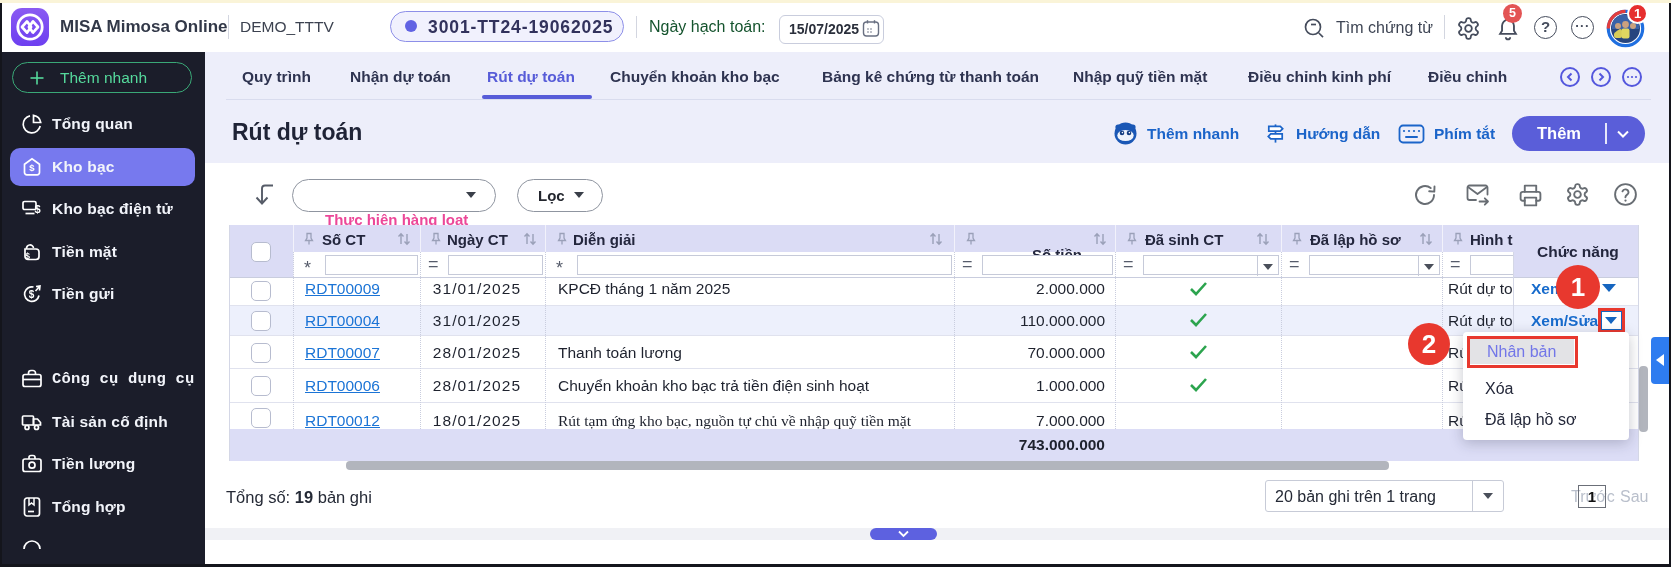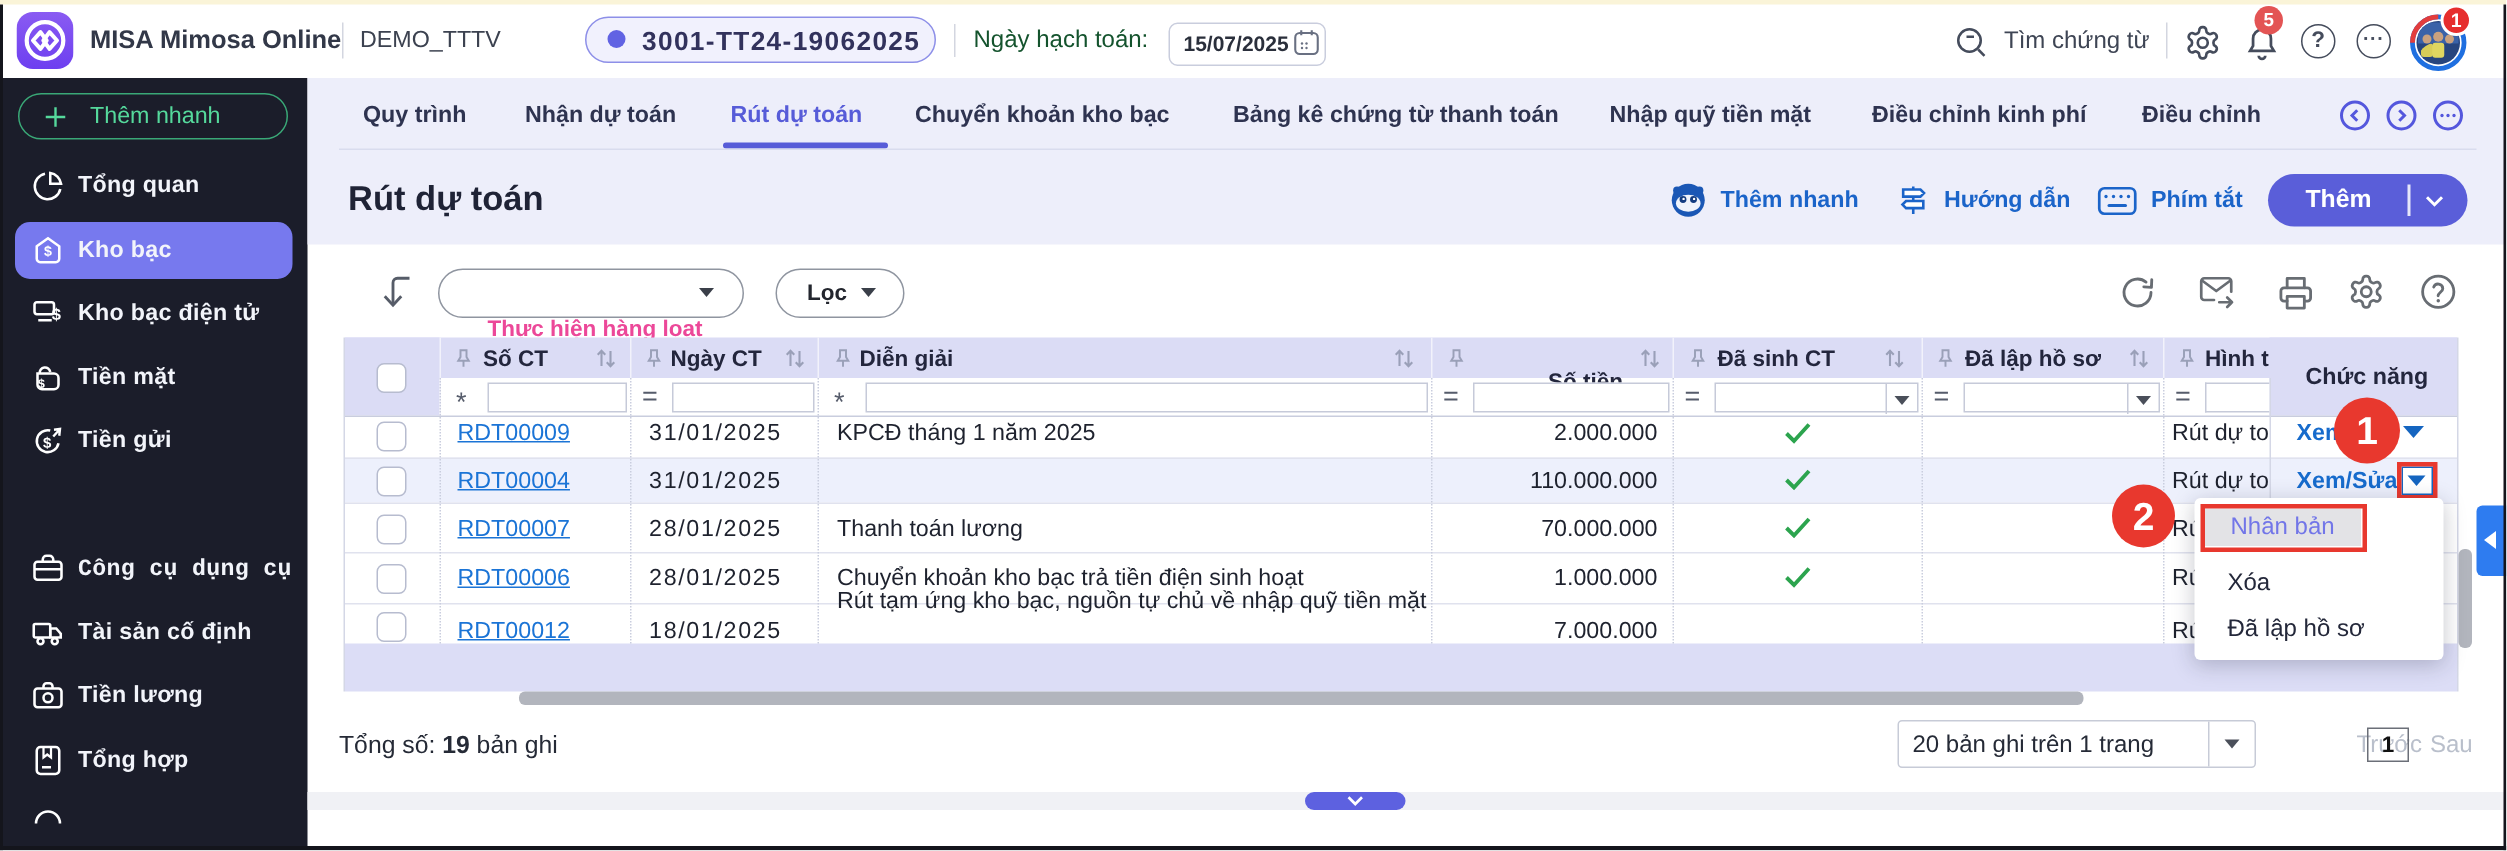--- a/index.html
+++ b/index.html
@@ -449,24 +449,25 @@
   <div class="cell" style="left:558px;top:377px;">Chuyển khoản kho bạc trả tiền điện sinh hoạt</div>
   <div class="cell" style="left:0;top:377px;width:1105px;text-align:right;">1.000.000</div>
   <svg class="abs" style="left:1189px;top:377px;" width="19" height="15" viewBox="0 0 19 15" fill="none" stroke="#2ca44e" stroke-width="2.6">
       <path d="M2 8 L7 13 L17 2"></path>
     </svg>
   <div class="cell" style="left:1448px;top:377px;width:190px;overflow:hidden;">Rút dự toán c</div>
 
   <div class="chk" style="top:408px;"></div>
   <div class="cell link" style="left:305px;top:412px;">RDT00012</div>
   <div class="cell" style="left:420px;top:412px;width:114px;text-align:center;letter-spacing:1.1px;">18/01/2025</div>
-  <div class="cell" style="left:558px;top:392px;">Rút tạm ứng kho bạc, nguồn tự chủ về nhập quỹ tiền mặt</div>
+  <div class="cell" style="left:558px;top:412px;font-family:Liberation Serif, serif;">Rút tạm ứng kho bạc, nguồn tự chủ về nhập quỹ tiền mặt</div>
   <div class="cell" style="left:0;top:412px;width:1105px;text-align:right;">7.000.000</div>
   <div class="cell" style="left:1448px;top:412px;width:190px;overflow:hidden;">Rút dự toán c</div>
 
+  <div class="cell" style="left:0;top:436px;width:1105px;text-align:right;font-weight:700;">743.000.000</div>
 
   <div class="abs" style="left:346px;top:461px;width:1043px;height:9px;background:#b2b5bd;border-radius:4px;"></div>
 
   <div class="abs" style="left:1639px;top:366px;width:9px;height:66px;background:#b2b5bd;border-radius:4px;"></div>
 
   <div class="abs" style="left:226px;top:488px;font-size:16.5px;color:#252a36;">Tổng số: <b>19</b> bản ghi</div>
   <div class="abs" style="left:1265px;top:480px;width:239px;height:32px;border:1px solid #c7cbd7;border-radius:3px;box-sizing:border-box;background:#fff;"></div>
   <div class="abs" style="left:1275px;top:488px;font-size:16px;color:#252a36;">20 bản ghi trên 1 trang</div>
   <div class="abs" style="left:1472px;top:481px;width:1px;height:30px;background:#c7cbd7;"></div>
   <div class="abs" style="left:1483px;top:493px;width:0;height:0;border-left:5.5px solid transparent;border-right:5.5px solid transparent;border-top:6.5px solid #4a4f5a;"></div>

